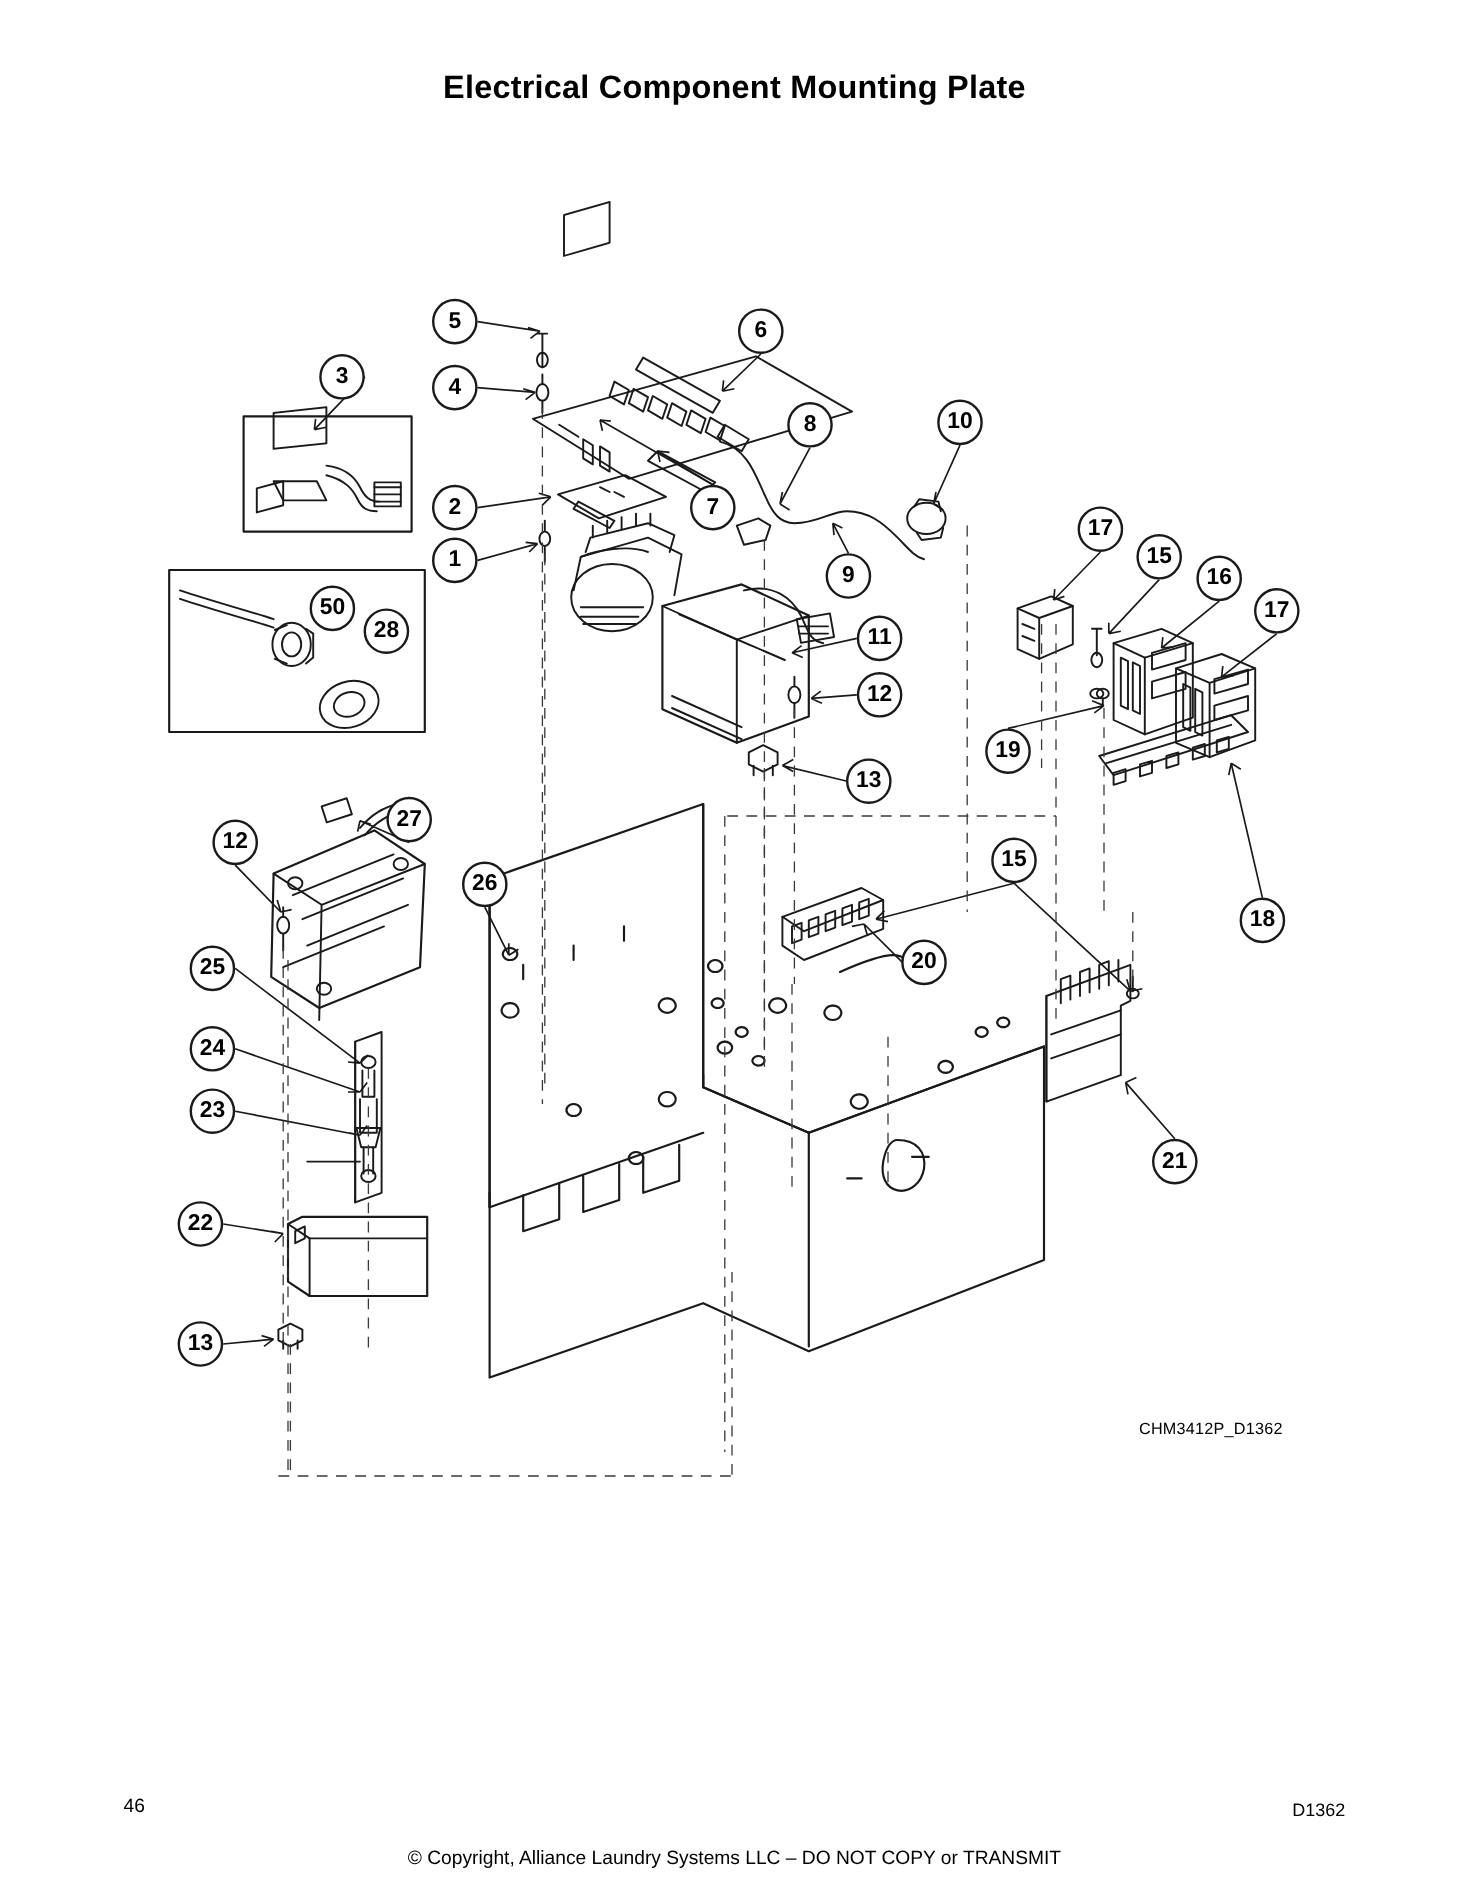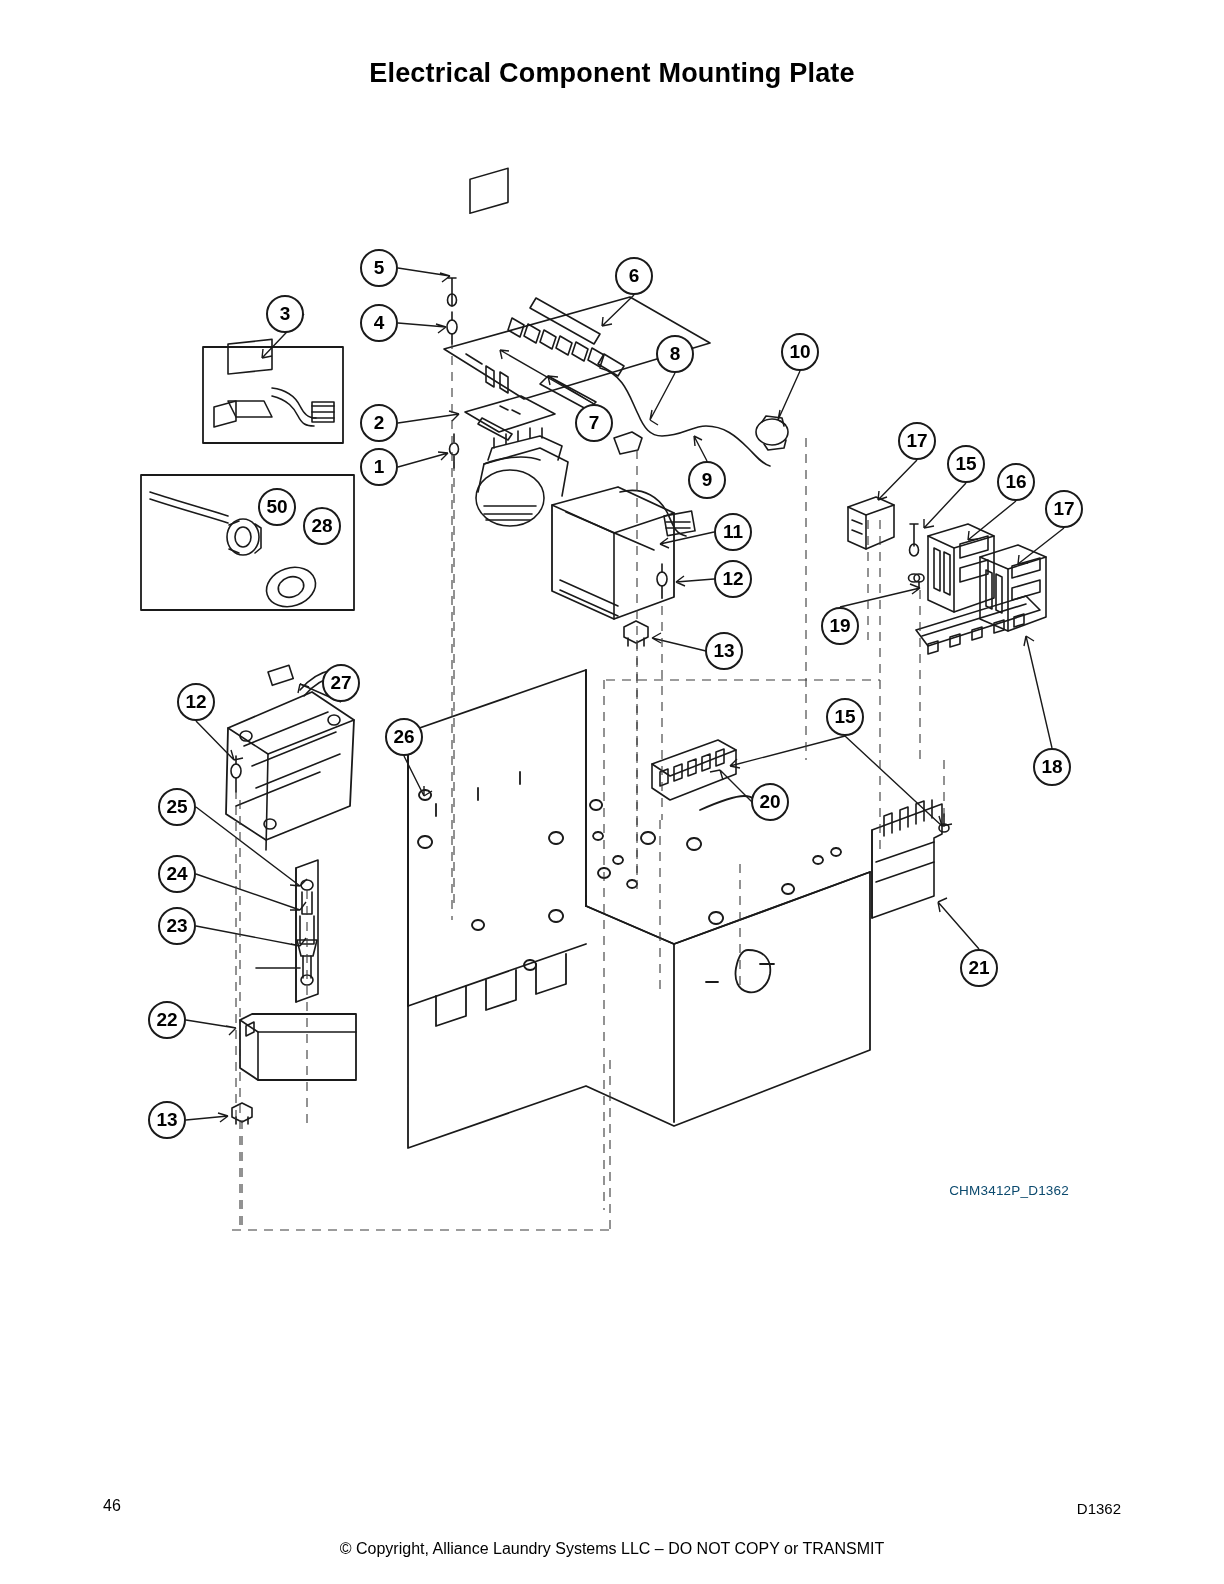--- a/index.html
+++ b/index.html
@@ -58,21 +58,21 @@
     font-weight: bold;
     line-height: 34px;
     text-align: center;
     color: #000000;
   }
   .drawing-code {
     position: absolute;
     right: 155px;
     top: 1063px;
     font-size: 13.5px;
-    color: #0c4a6e;
+    color: #000000;
     letter-spacing: 0.2px;
   }
   .footer-page {
     position: absolute;
     left: 103px;
     top: 1497px;
     font-size: 16px;
   }
   .footer-copyright {
     position: absolute;

